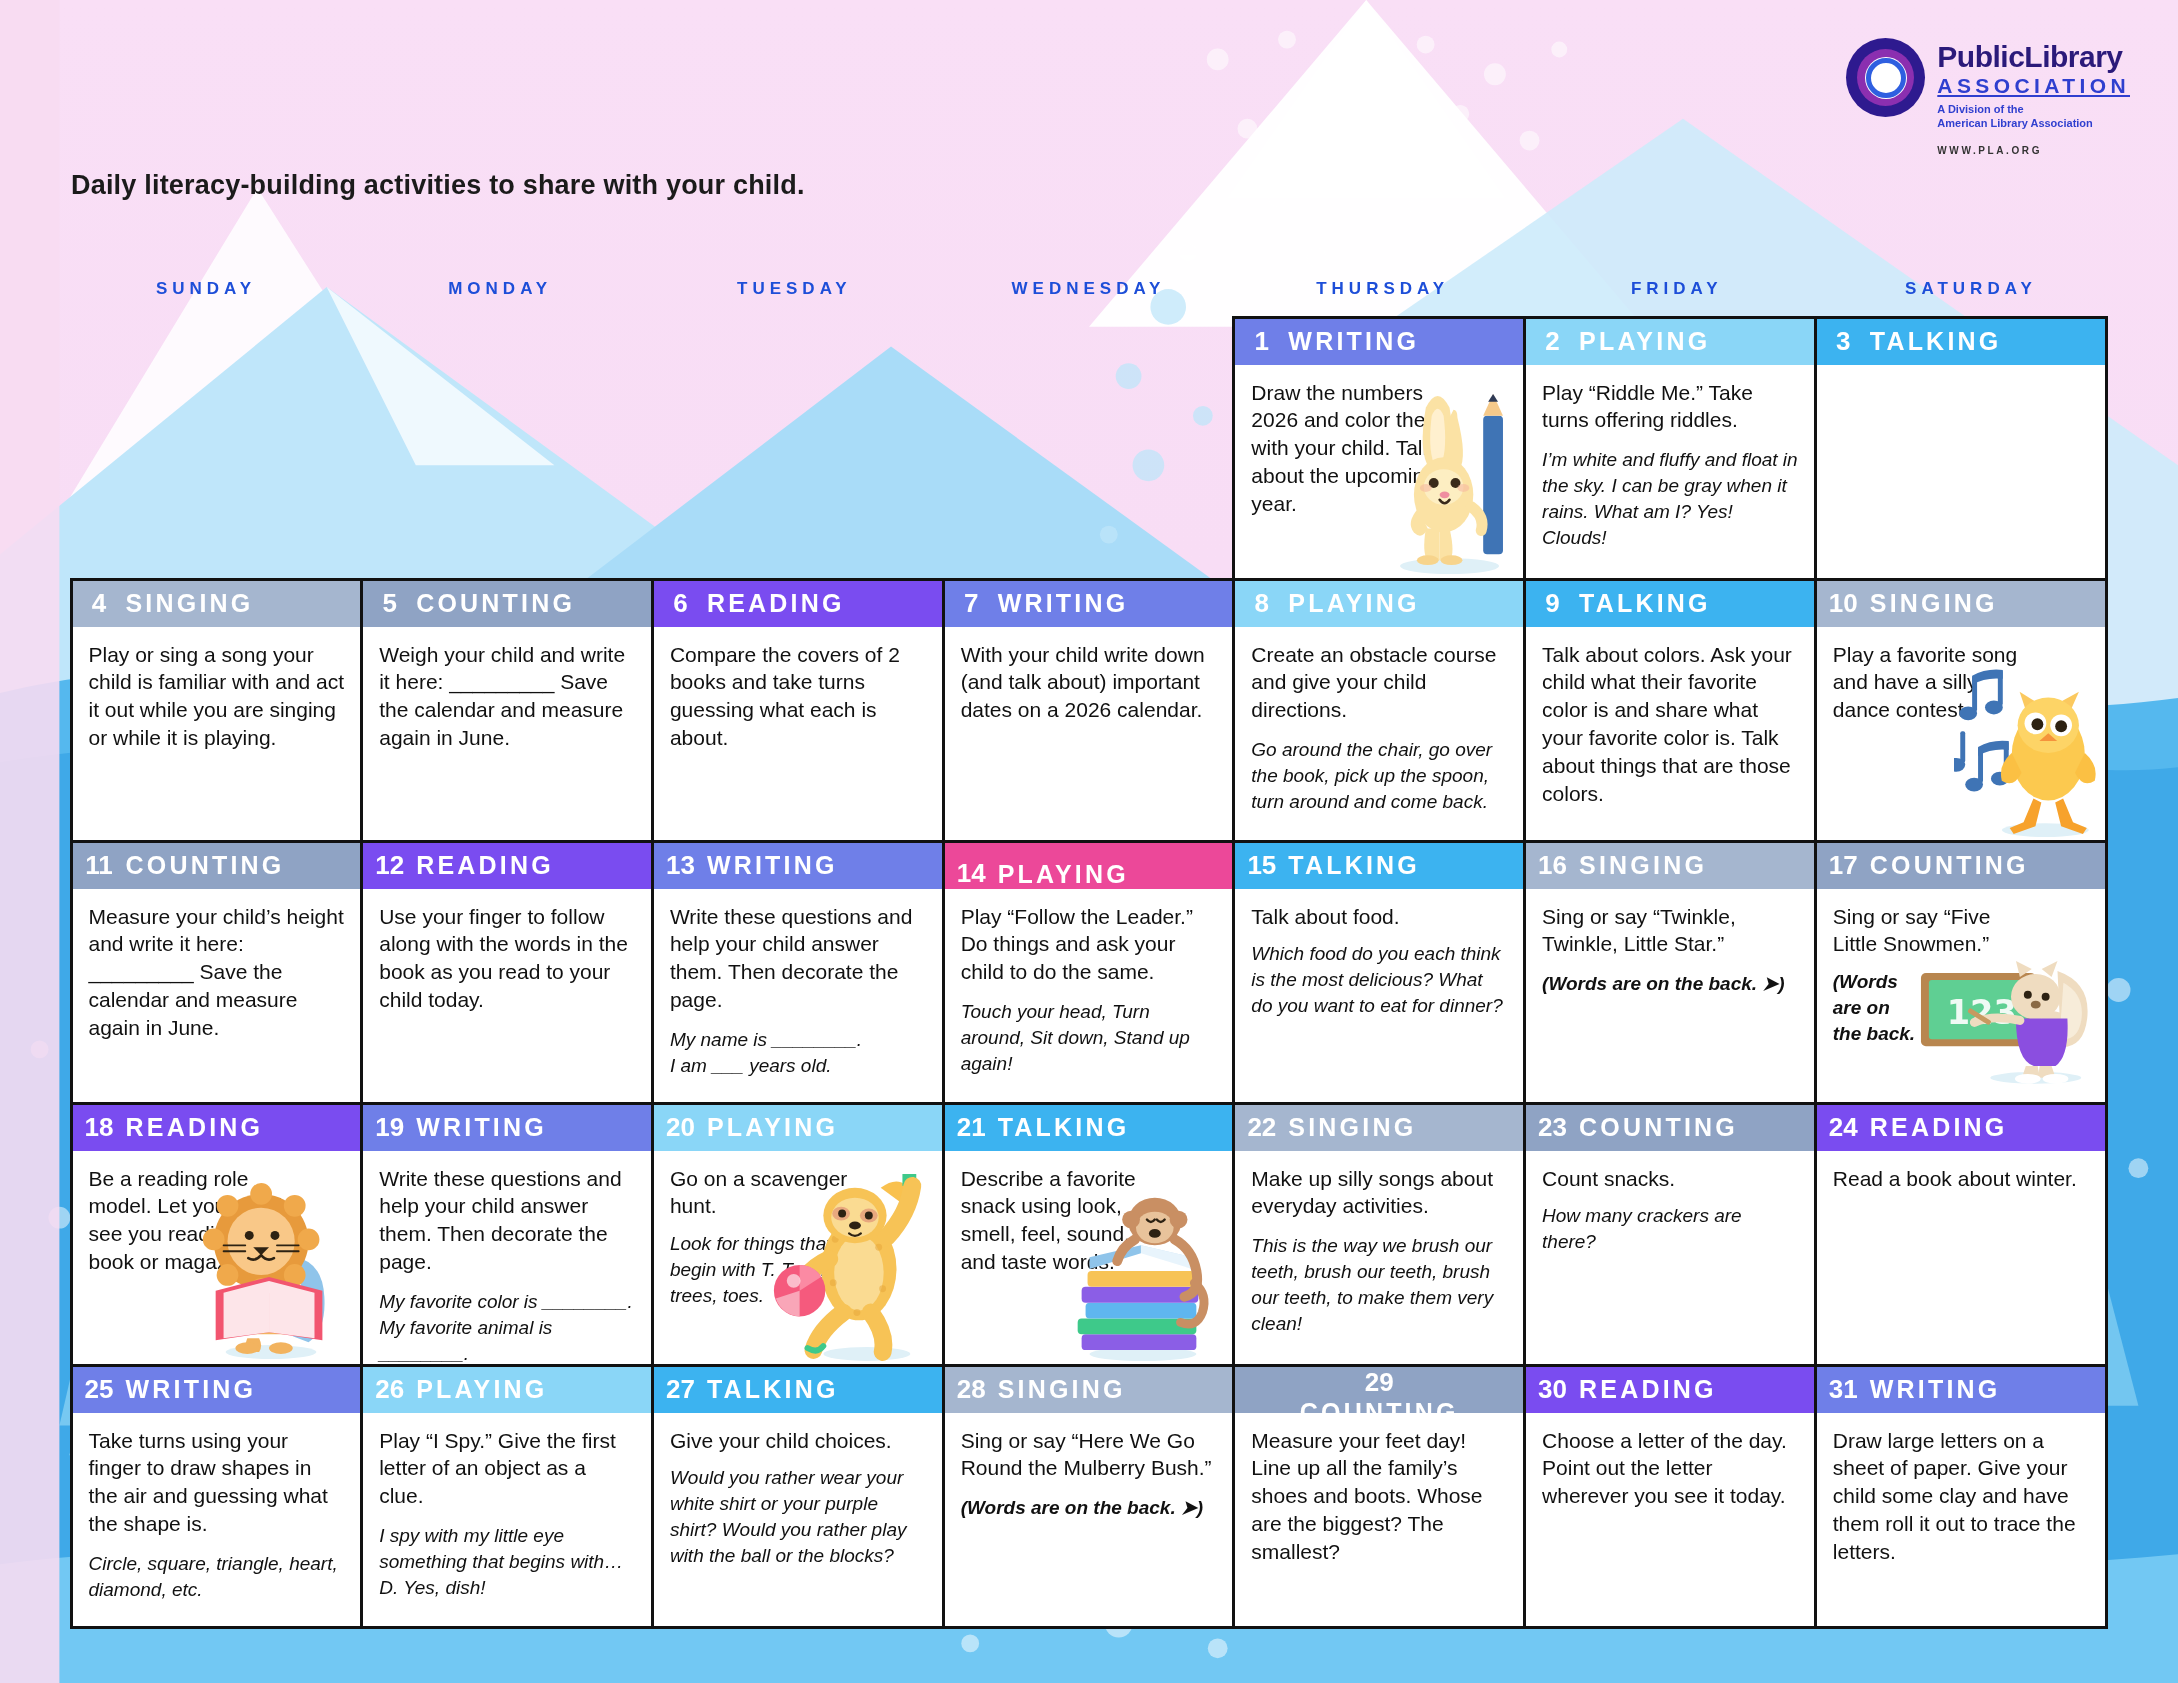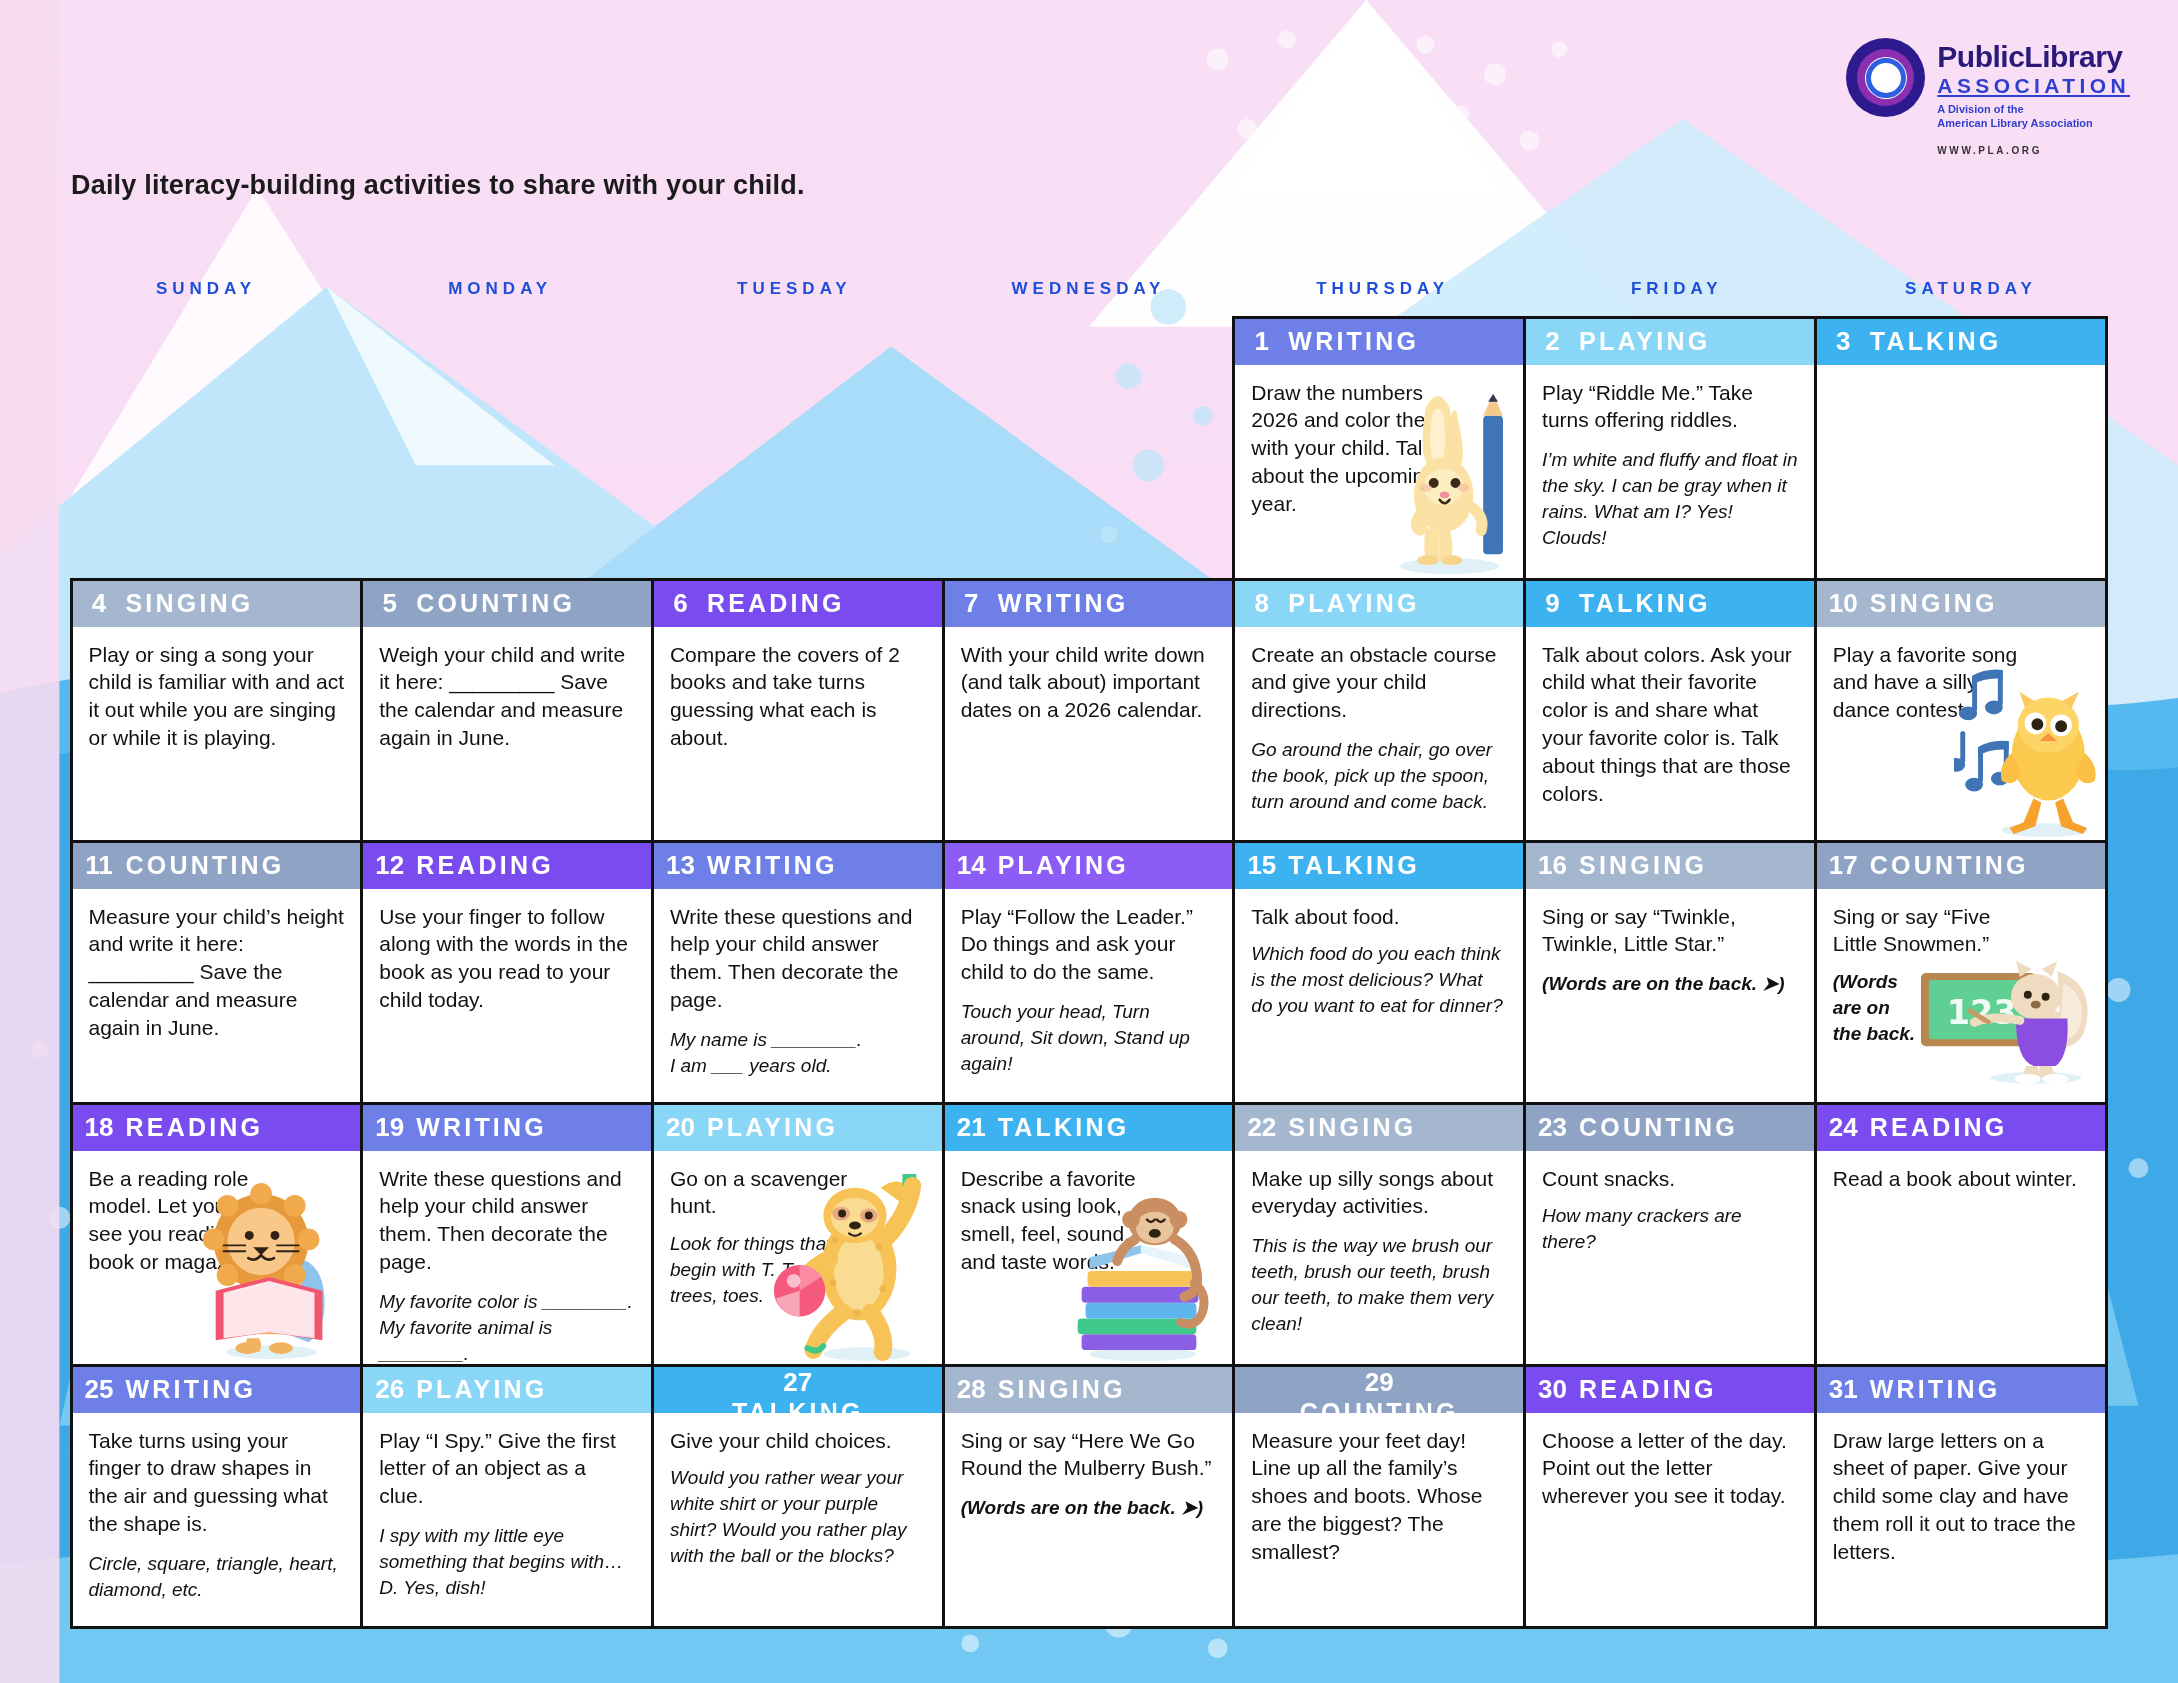--- a/index.html
+++ b/index.html
@@ -346,21 +346,21 @@
         <div class="cell-num">13</div>
         <div class="cell-cat">WRITING</div>
       </div>
       <div class="cell-body">
         <div class="cell-main">Write these questions and help your child answer them. Then decorate the page.</div>
         <div class="cell-ital" style="white-space: pre-line;">My name is ________.
 I am ___ years old.</div>
       </div>
     </div>
     <div class="cell">
-      <div class="cell-head" style="background: #8b5cf6;">
+      <div class="cell-head" style="background: #ec4899; align-items: flex-end;">
         <div class="cell-num">14</div>
         <div class="cell-cat">PLAYING</div>
       </div>
       <div class="cell-body">
         <div class="cell-main">Play “Follow the Leader.” Do things and ask your child to do the same.</div>
         <div class="cell-ital" style="white-space: pre-line;">Touch your head, Turn around, Sit down, Stand up again!</div>
       </div>
     </div>
     <div class="cell">
       <div class="cell-head" style="background: rgb(60, 179, 240);">
@@ -584,21 +584,21 @@
       <div class="cell-head" style="background: rgb(138, 214, 247);">
         <div class="cell-num">26</div>
         <div class="cell-cat">PLAYING</div>
       </div>
       <div class="cell-body">
         <div class="cell-main">Play “I Spy.” Give the first letter of an object as a clue.</div>
         <div class="cell-ital" style="white-space: pre-line;">I spy with my little eye something that begins with… D. Yes, dish!</div>
       </div>
     </div>
     <div class="cell">
-      <div class="cell-head" style="background: rgb(60, 179, 240); flex-direction: column;">
+      <div class="cell-head" style="background: rgb(60, 179, 240);">
         <div class="cell-num">27</div>
         <div class="cell-cat">TALKING</div>
       </div>
       <div class="cell-body">
         <div class="cell-main">Give your child choices.</div>
         <div class="cell-ital tight" style="white-space: pre-line;">Would you rather wear your white shirt or your purple shirt? Would you rather play with the ball or the blocks?</div>
       </div>
     </div>
     <div class="cell">
       <div class="cell-head" style="background: rgb(165, 182, 207);">

